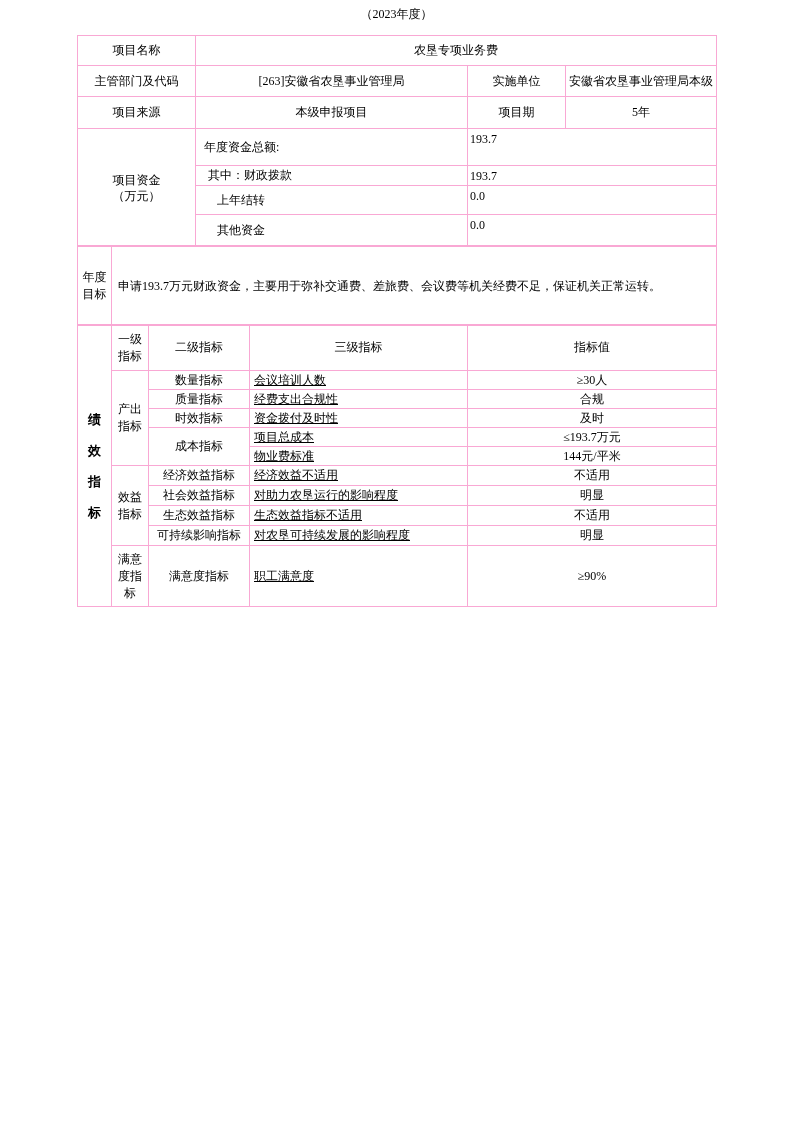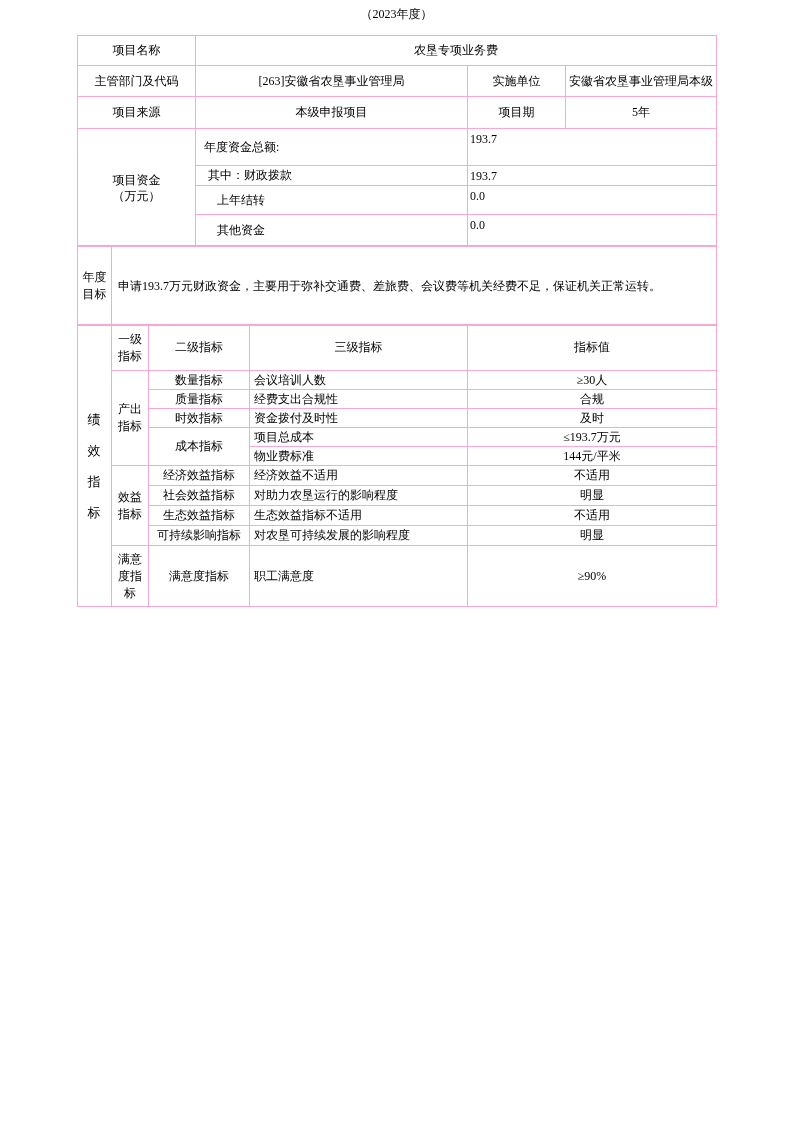--- a/index.html
+++ b/index.html
@@ -44,24 +44,24 @@
   td.goal-text { text-align:left; padding:4px 8px 4px 6px; line-height:18px; }
   .wrap-narrow span{
     display:inline-block; width:26px; word-break:break-all; line-height:17px; text-align:center;
   }
   
   .tC col.c1{width:34px}.tC col.c2{width:37px}.tC col.c3{width:101px}.tC col.c4{width:218px}.tC col.c5{width:249px}
   .rH td{height:46px}
   .rOut td{height:19px}
   .rBen td{height:20px}
   .rSat td{height:61px}
-  td.l3 { text-align:left; padding-left:4px; }
+  td.l3 { text-align:left; padding-left:4px;text-decoration:underline; }
   td.side-label span{
     display:inline-block; width:14px; word-break:break-all;
-    line-height:31px; font-size:13px; text-align:left;
+    line-height:31px; font-size:13px; text-align:center;font-weight:bold;
   }
 </style>
 </head>
 <body>
 
 <div class="doc">
 
   <div class="subtitle">（2023年度）</div>
 
   <table class="tA sec">

